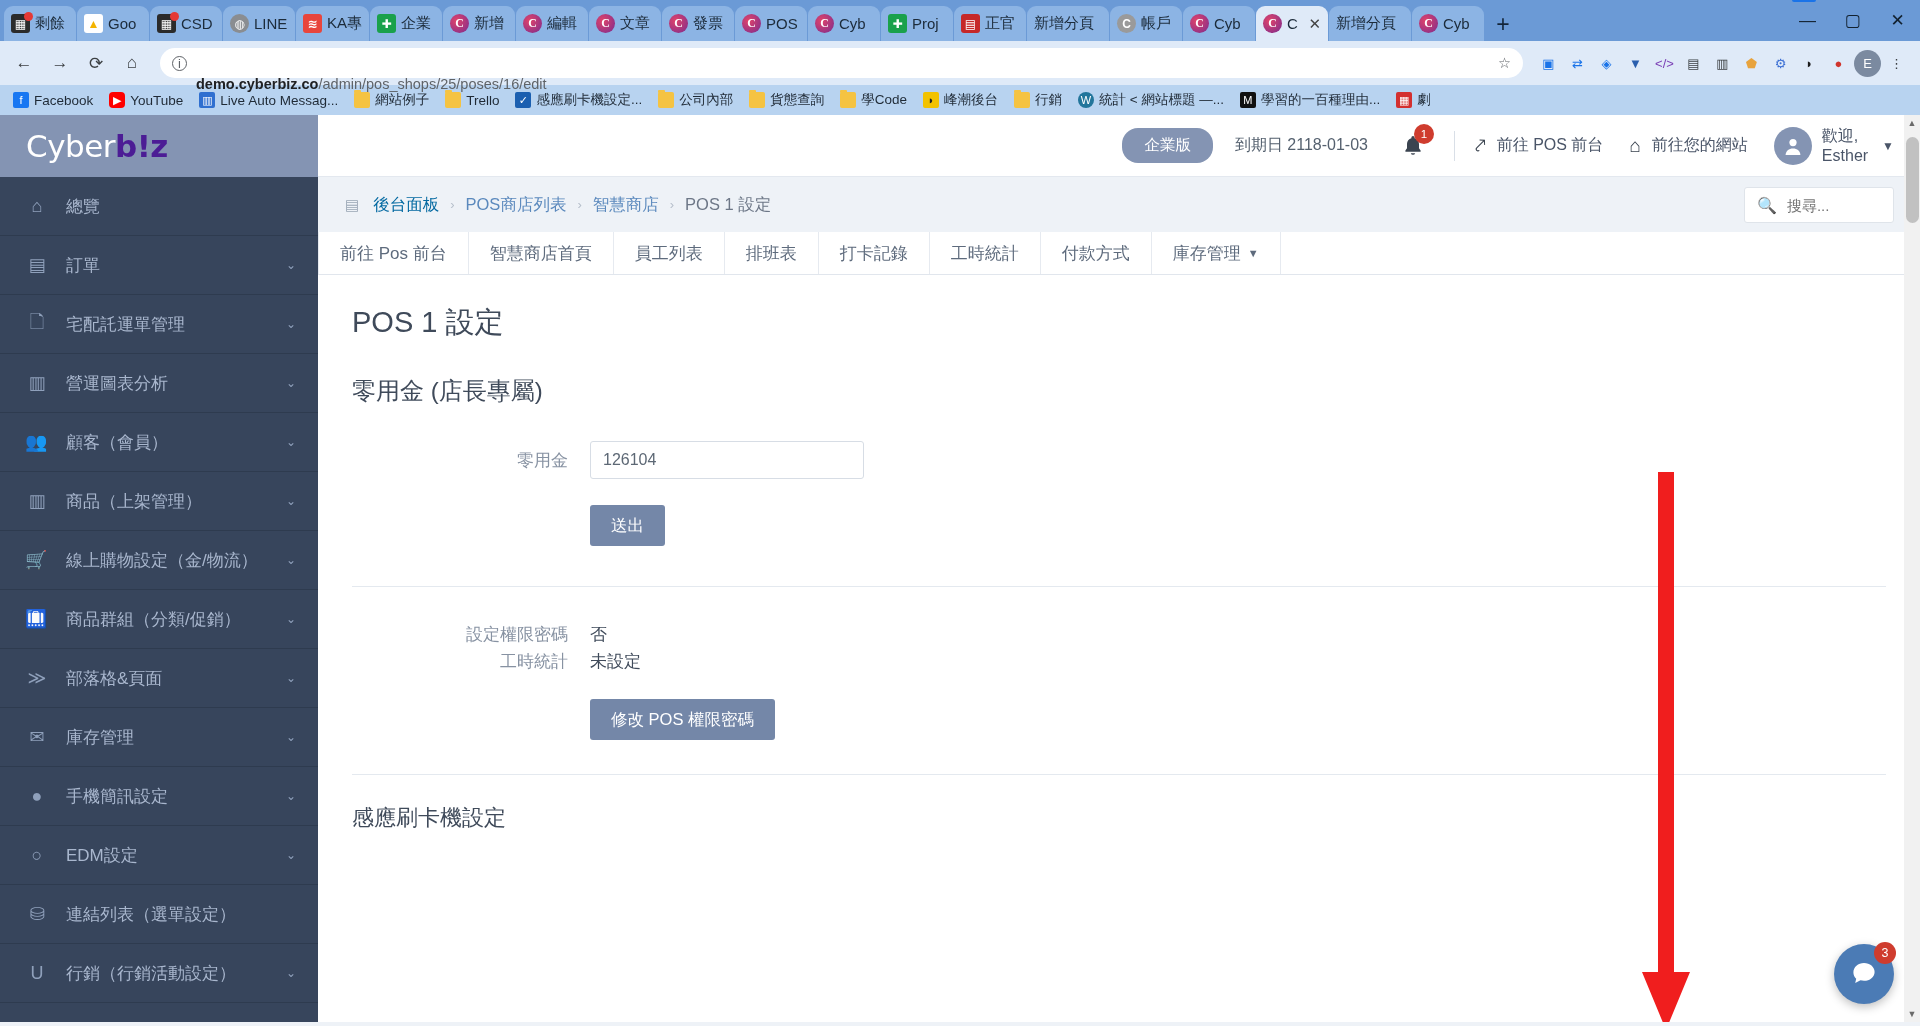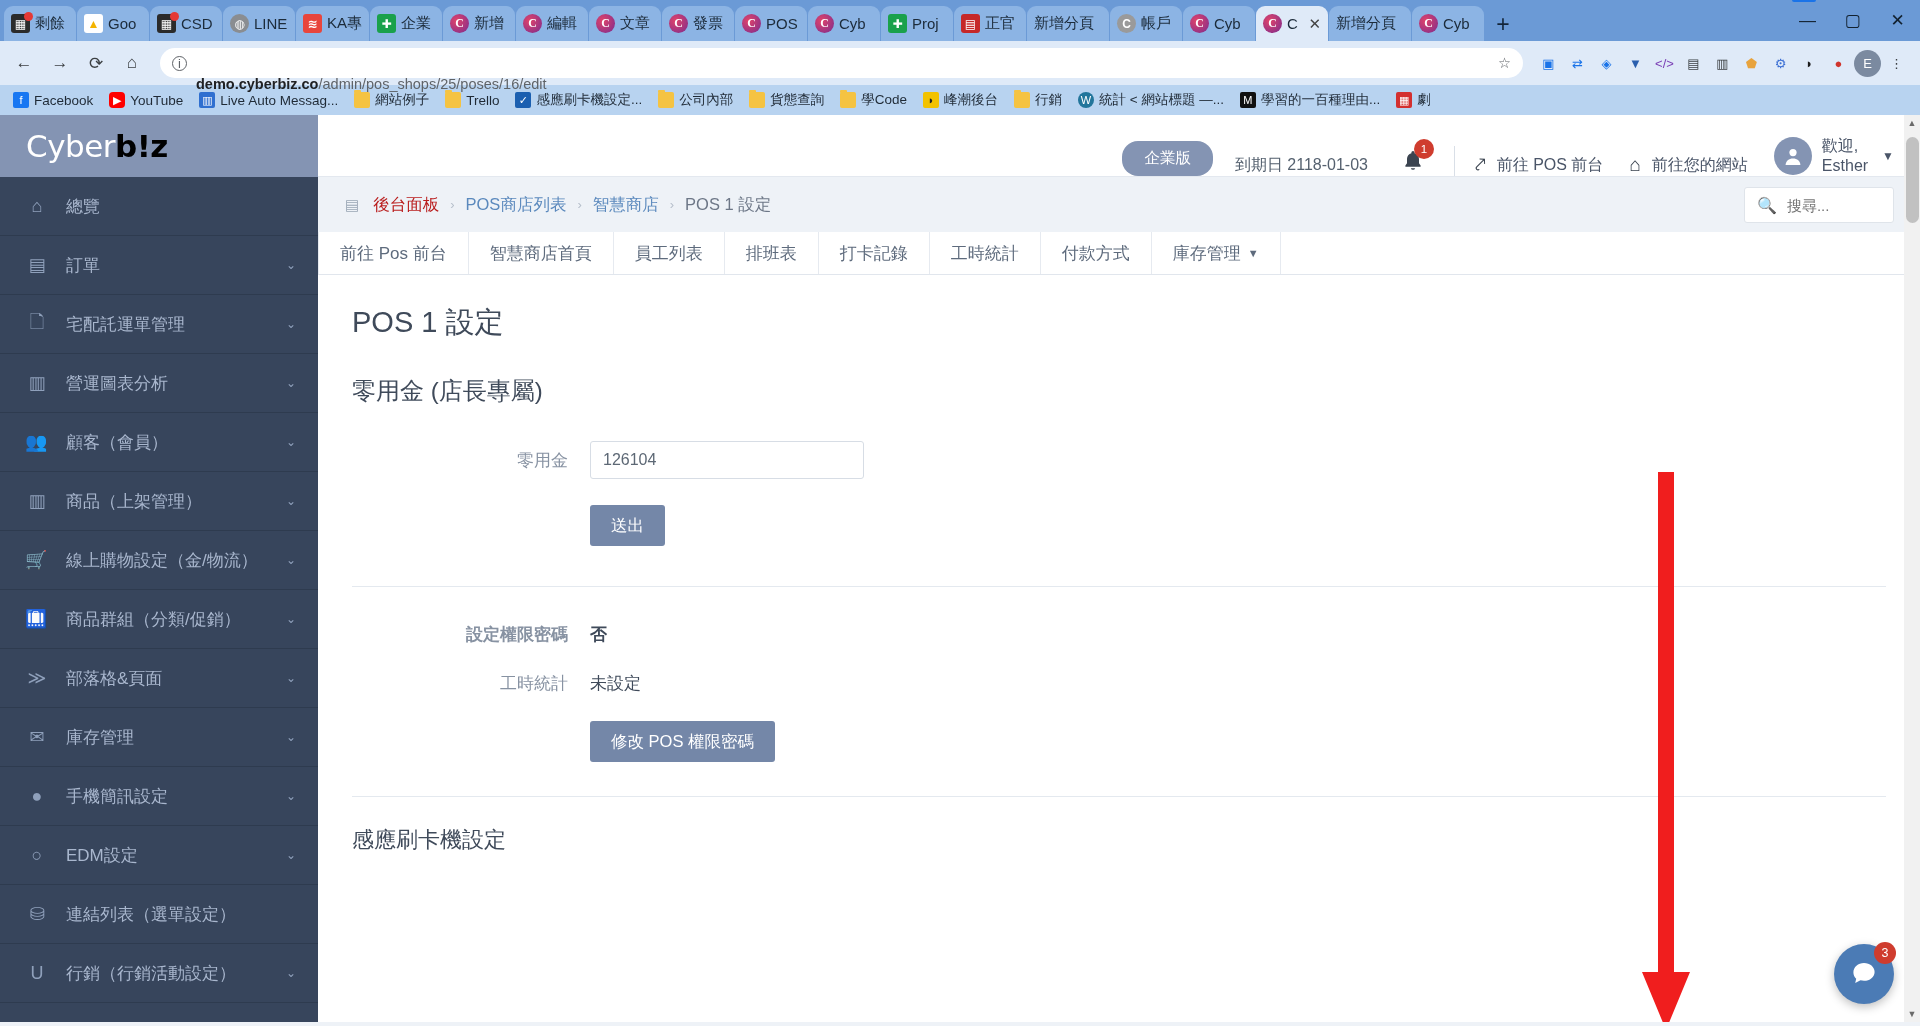--- a/index.html
+++ b/index.html
@@ -63,32 +63,32 @@
             justify-content:center;font-size:11px;color:#fff;border-radius:2px;}
   .folder { background:#f5c342; border-radius:2px 2px 2px 2px; position:relative;}
   .folder::before{content:"";position:absolute;top:-2px;left:0;width:7px;height:3px;background:#f5c342;border-radius:1px;}
 
   
   .app { display:flex; width:1920px; height:907px; background:#eef2f7;}
   .sidebar { width:318px; flex:0 0 318px; background:#37455c; color:#a7b5cc; overflow:hidden;}
   .brandbox { height:62px; background:#8494b3; display:flex; align-items:center; padding-left:26px;}
   .brand { font-size:31px; color:#fff; font-weight:400; letter-spacing:-0.5px;
            font-family:"DejaVu Sans", sans-serif;}
-  .brand .b2 { color:#000000; font-weight:700;}
+  .brand .b2 { color:#4c1d95; font-weight:700;}
   .menu-item {
     height:59px; display:flex; align-items:center; padding:0 22px 0 24px;
     border-bottom:1px solid #2e3b4f; gap:16px; font-size:17px; color:#a9b7ce;
   }
   .menu-item .mi { width:26px;flex:0 0 26px; display:flex;align-items:center;
                    justify-content:center; font-size:18px; color:#8fa0bb;}
   .menu-item .mlabel{ flex:1; white-space:nowrap; }
   .menu-item .chev { font-size:12px; color:#8fa0bb;}
 
   .content { flex:1; display:flex; flex-direction:column; min-width:0; position:relative;}
-  .topbar { height:62px; background:#fff; display:flex; align-items:flex-end;
+  .topbar { height:62px; background:#fff; display:flex; align-items:center;
             justify-content:flex-end; padding-right:26px; gap:0; border-bottom:1px solid #e3e8ef;}
   .pill { background:#8494b3; color:#fff; border-radius:16px; padding:7px 22px;
           font-size:15.5px; margin-right:22px;}
   .expiry { font-size:16px; color:#55616f; margin-right:30px;}
   .bell { position:relative; width:30px; height:30px; display:flex;align-items:center;
           justify-content:center; font-size:21px; color:#3b4450; margin-right:26px;}
   .bellbadge { position:absolute; top:-7px; right:-6px; background:#cf3c2e; color:#fff;
                font-size:11.5px; border-radius:50%; width:20px;height:20px;
                display:flex;align-items:center;justify-content:center;}
   .divline { width:1px; height:30px; background:#d9dfe7; margin-right:20px;}
@@ -97,21 +97,21 @@
   .tlink .ic { font-size:19px; color:#3b4450;}
   .userbox { display:flex; align-items:center; gap:10px;}
   .avatar { width:38px;height:38px;border-radius:50%;background:#8494b3;color:#fff;
             display:flex;align-items:center;justify-content:center;font-size:20px;}
   .uname { font-size:16px; line-height:1.25; color:#4a5568;}
   .caret { font-size:12px; color:#4a5568; margin-left:4px;}
 
   .crumbbar { height:55px; background:#eef2f7; display:flex; align-items:center;
               padding-left:27px; gap:11px; font-size:16.5px; position:relative;}
   .crumbbar .cicon{color:#9aa6b5;font-size:15px;margin-right:3px;}
-  .crumb { color:#b91c1c;}
+  .crumb { color:#0369a1;}
   .crumb.link { color:#5b89bd;}
   .crumb.cur { color:#6d7787;}
   .sep { color:#b6bfcb; font-size:13px;}
   .searchbox { position:absolute; right:26px; top:10px; width:150px; height:36px;
                background:#fff; border:1px solid #dfe4ea; border-radius:3px;
                display:flex; align-items:center; padding:0 12px; gap:10px;}
   .searchbox .si { color:#4a6fa5; font-size:16px;}
   .searchbox input { border:none; outline:none; font-size:15px; color:#8d98a6; width:100%;
                      font-family:inherit; background:transparent;}
 
@@ -504,21 +504,21 @@
         <div class="frow">
           <div class="flabel">零用金</div>
           <input class="finput" value="126104" style="">
         </div>
         <div class="btnrow">
           <button class="btn">送出</button>
         </div>
 
         <div class="hr"></div>
 
-        <div class="frow" style="margin-bottom:26px;font-weight:bold;">
+        <div class="frow" style="margin-bottom:4px;">
           <div class="flabel">設定權限密碼</div>
           <div class="fvalue">否</div>
         </div>
         <div class="frow" style="margin-bottom:26px;">
           <div class="flabel">工時統計</div>
           <div class="fvalue">未設定</div>
         </div>
         <div class="btnrow">
           <button class="btn">修改 POS 權限密碼</button>
         </div>

